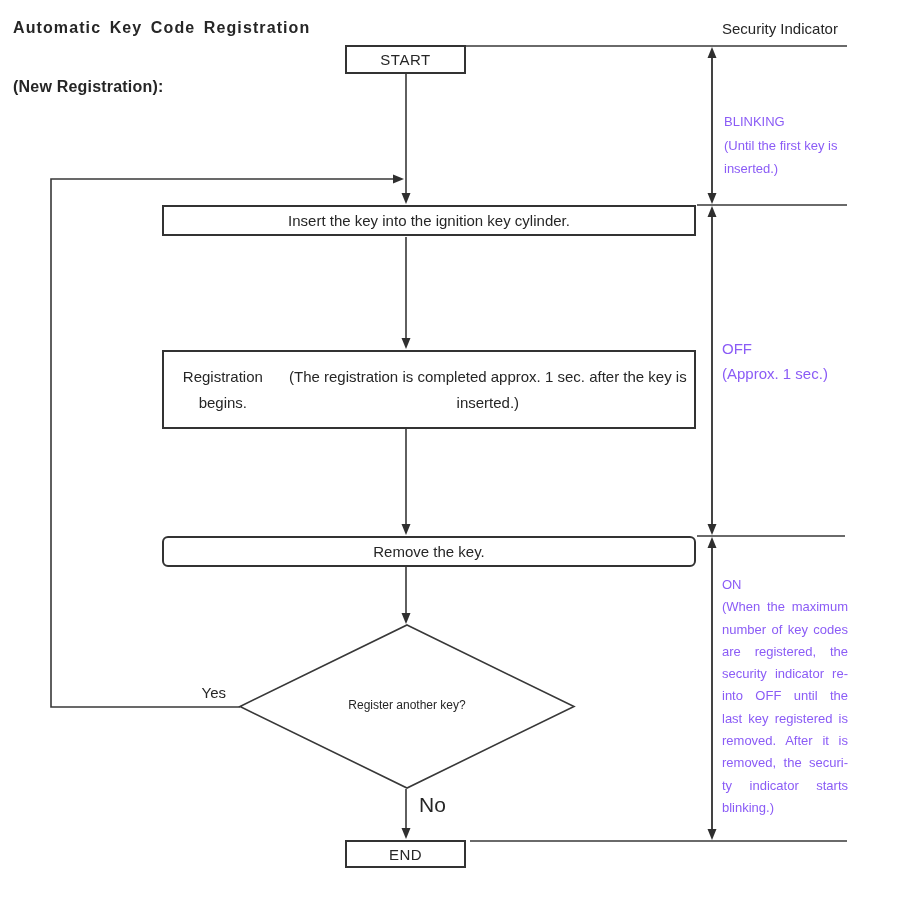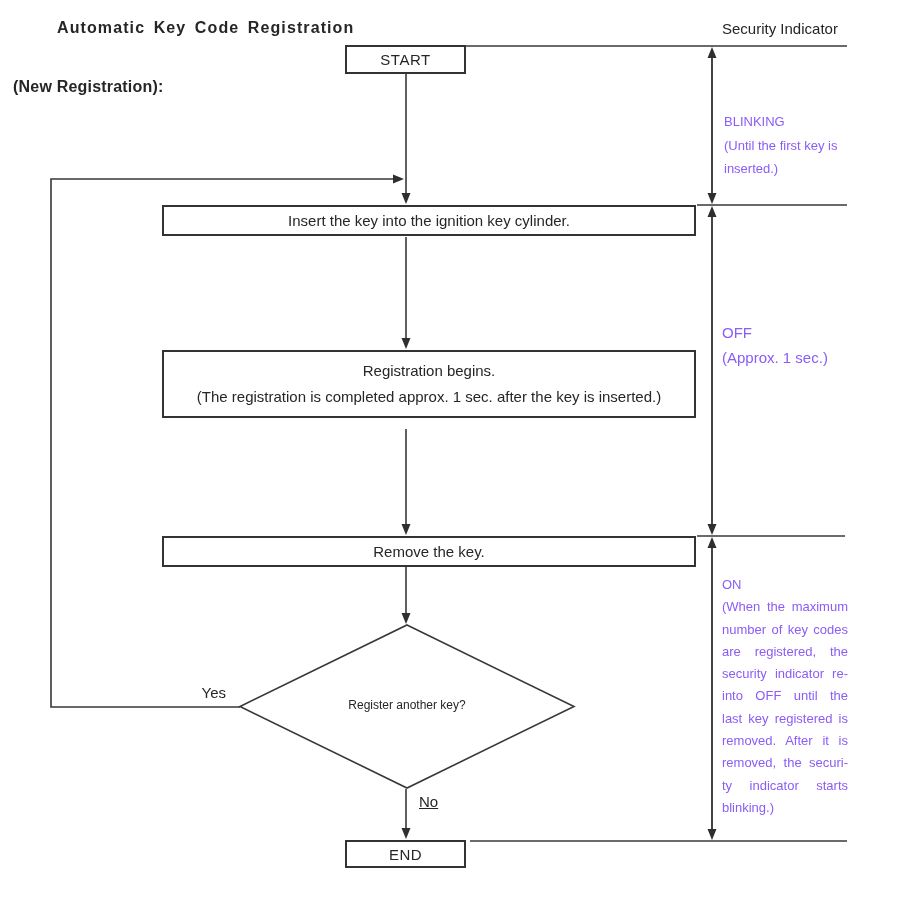--- a/index.html
+++ b/index.html
@@ -5,33 +5,33 @@
   html,body{margin:0;padding:0;background:#fff;}
   .canvas{position:relative;width:901px;height:900px;background:#fff;overflow:hidden;
           font-family:"Liberation Sans",sans-serif;color:#262626;}
   .layer{position:absolute;left:0;top:0;}
   .abs{position:absolute;}
   .box{position:absolute;border:2px solid #333;box-sizing:border-box;
        display:flex;align-items:center;justify-content:center;
        font-size:15px;color:#262626;text-align:center;background:transparent;}
   .box-start{left:345px;top:45px;width:121px;height:29px;letter-spacing:.5px;}
   .box-insert{left:162px;top:205px;width:534px;height:31px;}
-  .box-reg{left:162px;top:350px;width:534px;height:68px;flex-direction:column;line-height:26px;}
-  .box-remove{left:162px;top:536px;width:534px;height:31px;}
+  .box-reg{left:162px;top:350px;width:534px;height:79px;flex-direction:row;line-height:26px;}
+  .box-remove{left:162px;top:536px;width:534px;height:31px;border-radius:6px;}
   .box-end{left:345px;top:840px;width:121px;height:28px;letter-spacing:.5px;}
   .title{left:13px;top:18px;font-weight:bold;font-size:16px;line-height:20px;}
-  .title .l1{letter-spacing:1.1px;word-spacing:3px;margin-left:44px;}
+  .title .l1{letter-spacing:1.1px;word-spacing:3px;}
   .title .l2{letter-spacing:.2px;margin-top:39px;}
   .sec-heading{left:722px;top:20px;font-size:15px;}
   .decision-label{left:287px;top:698px;width:240px;text-align:center;font-size:12px;}
   .yes{left:168px;top:684px;width:58px;text-align:right;font-size:15px;}
-  .no{left:419px;top:793px;font-size:15px;text-decoration:underline;}
+  .no{left:419px;top:793px;font-size:21px;}
   .si-block{position:absolute;color:#8b5cf6;}
   .si-blinking{left:724px;top:110px;font-size:13px;line-height:23.5px;}
-  .si-off{left:722px;top:320px;font-size:15px;line-height:25px;}
+  .si-off{left:722px;top:336px;font-size:15px;line-height:25px;}
   .si-on{left:722px;top:574px;font-size:13px;line-height:22.3px;width:126px;}
   .si-on .dl{text-align:justify;text-align-last:justify;}
   .si-on .dl:last-child{text-align-last:left;}
 </style>
 </head>
 <body>
 
 <div class="canvas">
 
   <svg class="layer" width="901" height="900" viewBox="0 0 901 900">

